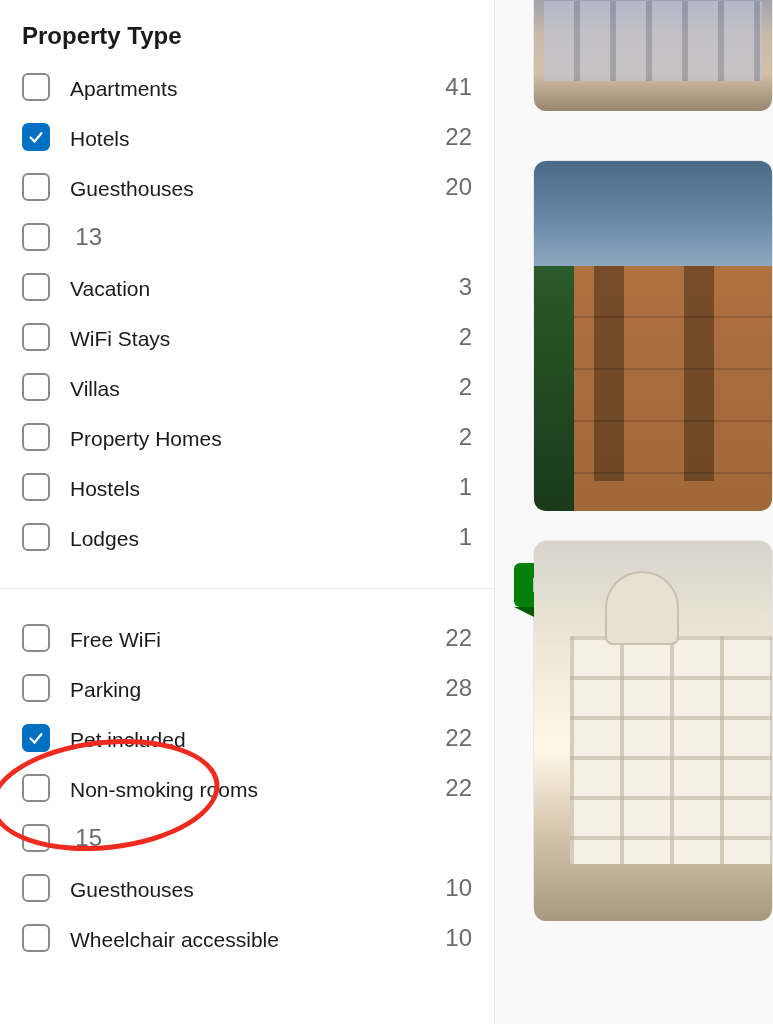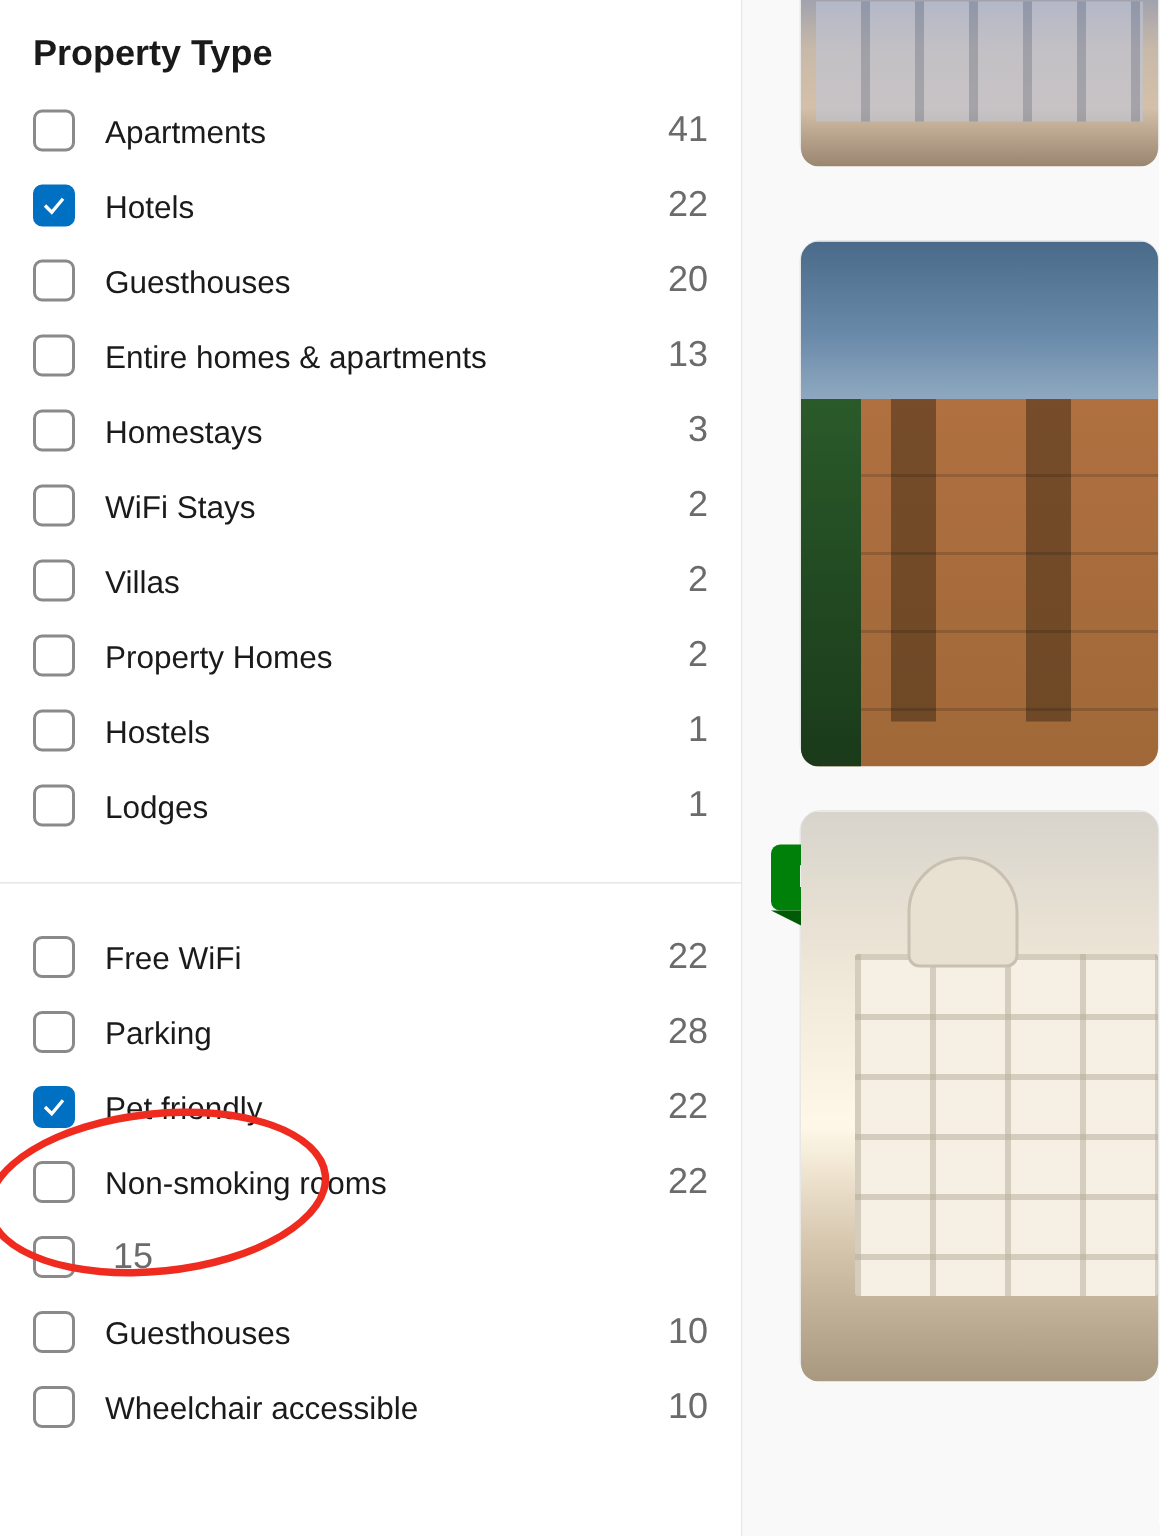--- a/index.html
+++ b/index.html
@@ -208,26 +208,25 @@
         <span class="filter-label">Hotels</span>
         <span class="filter-count">22</span>
       </div>
       <div class="filter-row">
         <div class="checkbox"></div>
         <span class="filter-label">Guesthouses</span>
         <span class="filter-count">20</span>
       </div>
       <div class="filter-row">
         <div class="checkbox"></div>
-        <span class="filter-label">Entire homes &amp; apartments</span>
         <span class="filter-count">13</span>
       </div>
       <div class="filter-row">
         <div class="checkbox"></div>
-        <span class="filter-label">Homestays</span>
+        <span class="filter-label">Vacation</span>
         <span class="filter-count">3</span>
       </div>
       <div class="filter-row">
         <div class="checkbox"></div>
         <span class="filter-label">WiFi Stays</span>
         <span class="filter-count">2</span>
       </div>
       <div class="filter-row">
         <div class="checkbox"></div>
         <span class="filter-label">Villas</span>
@@ -262,21 +261,21 @@
         <div class="checkbox"></div>
         <span class="filter-label">Parking</span>
         <span class="filter-count">28</span>
       </div>
       <div class="filter-row">
         <div class="checkbox checked">
           <svg viewBox="0 0 24 24">
             <polyline points="4 12 10 18 20 6"></polyline>
           </svg>
         </div>
-        <span class="filter-label">Pet friendly</span>
+        <span class="filter-label">Pet included</span>
         <span class="filter-count">22</span>
       </div>
       <div class="filter-row">
         <div class="checkbox"></div>
         <span class="filter-label">Non-smoking rooms</span>
         <span class="filter-count">22</span>
       </div>
       <div class="filter-row">
         <div class="checkbox"></div>
         <span class="filter-count">15</span>

